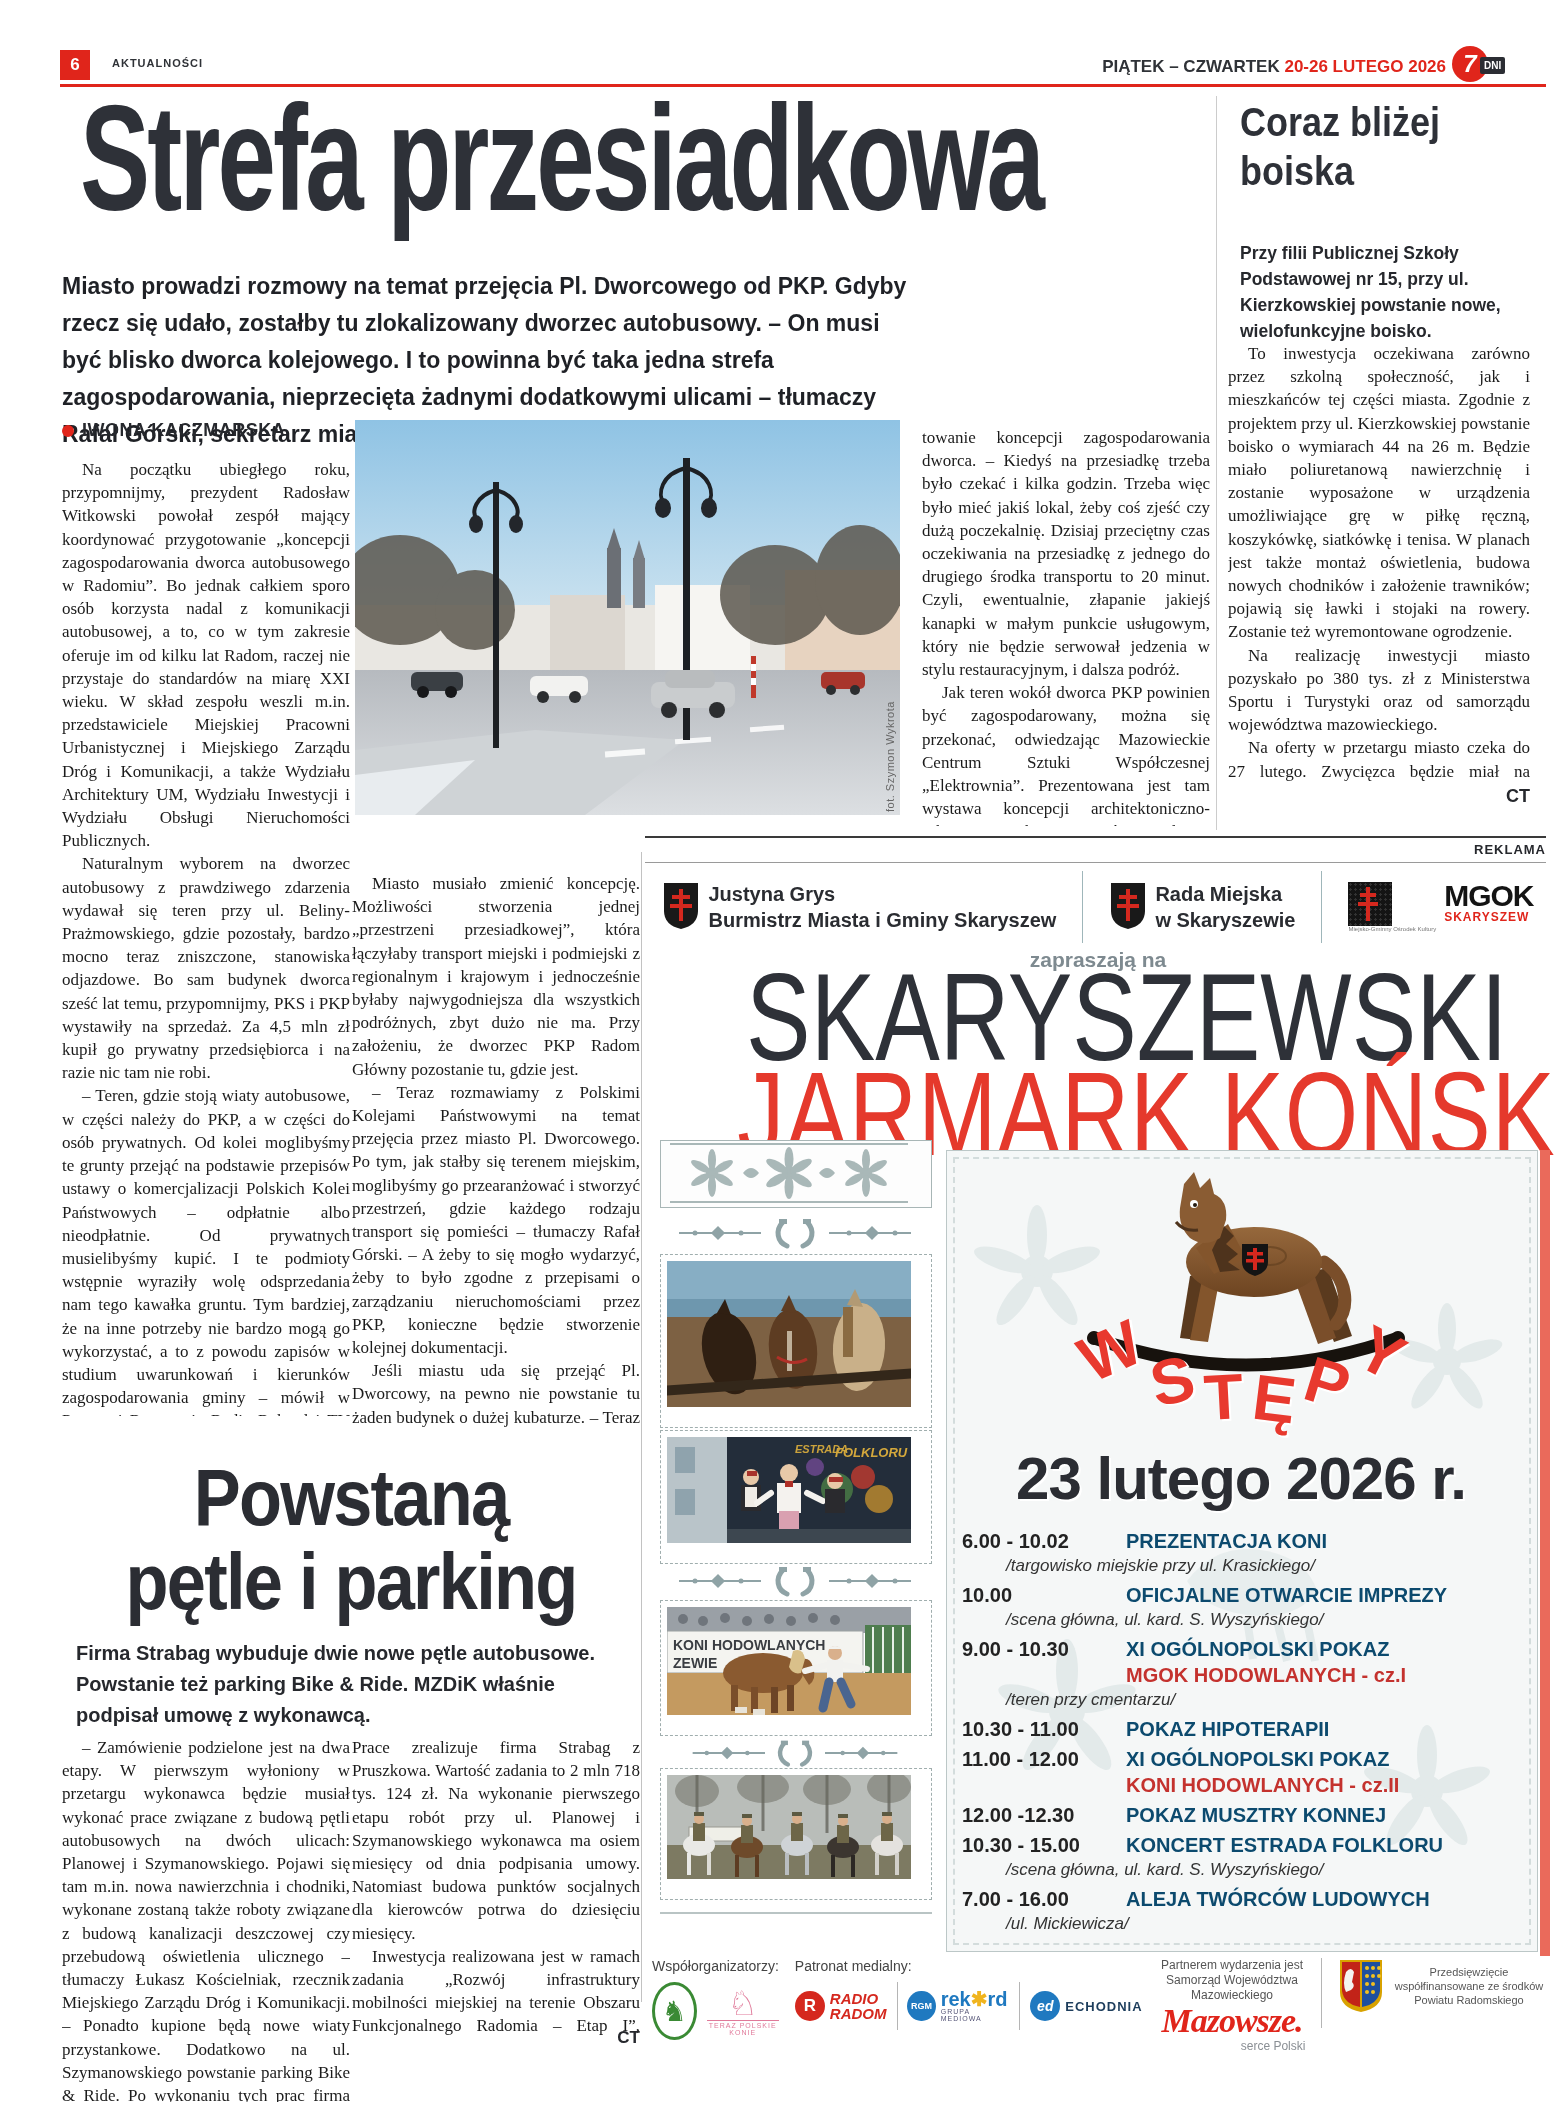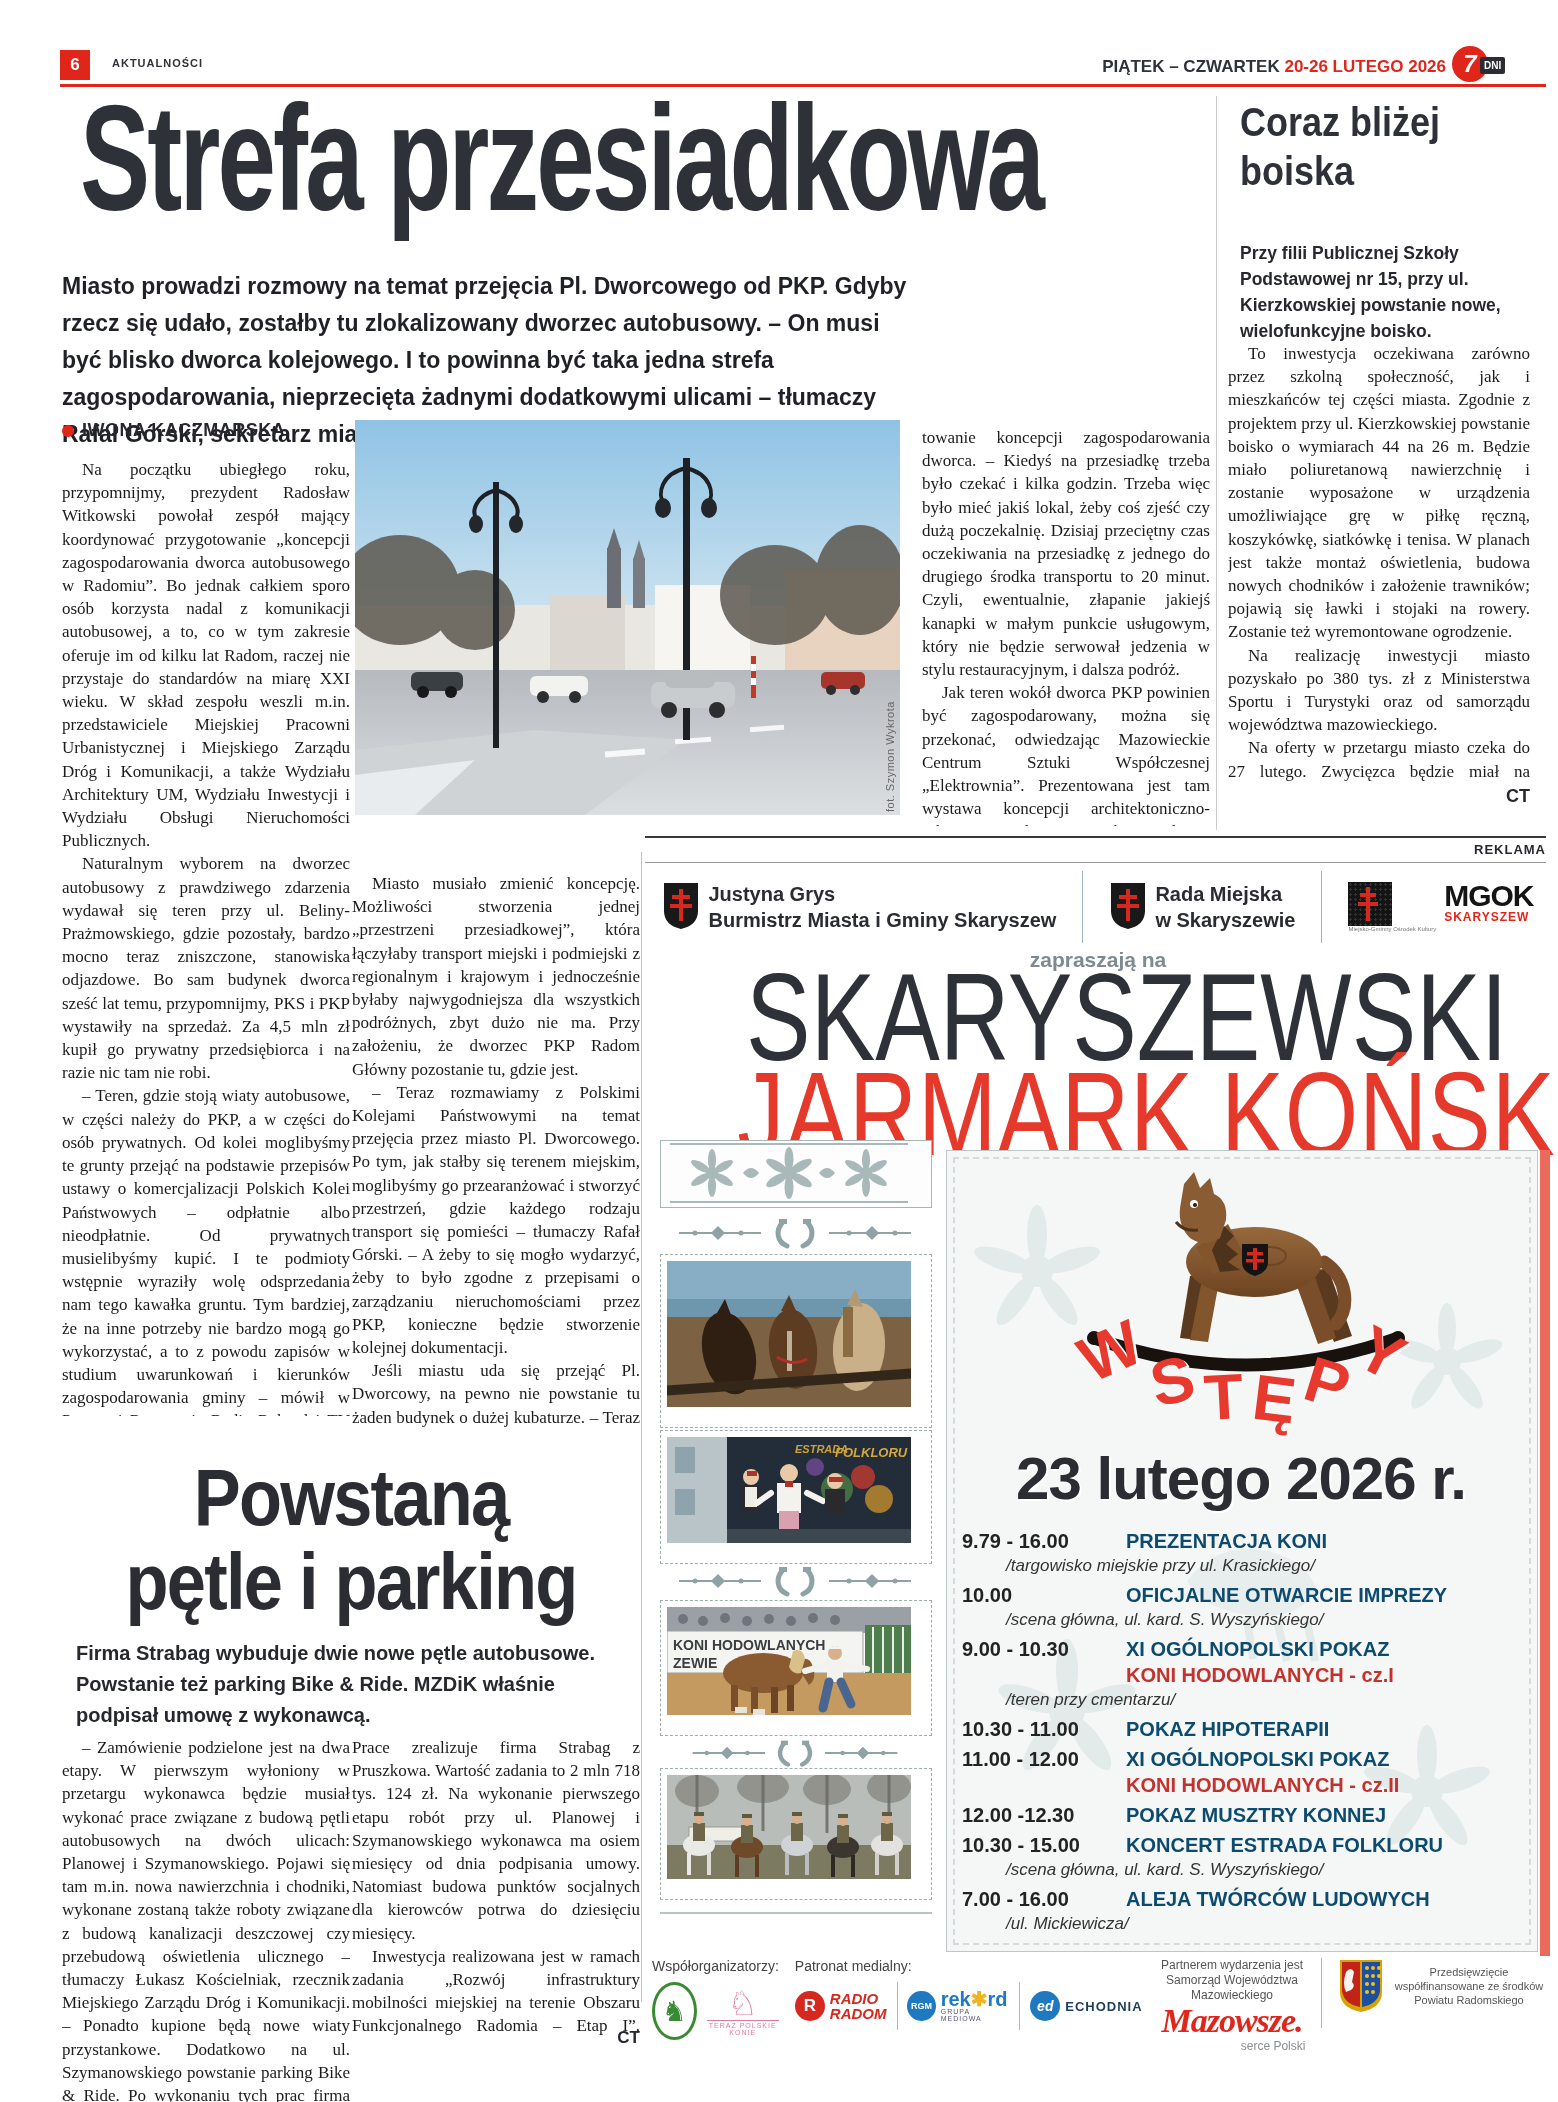--- a/index.html
+++ b/index.html
@@ -671,34 +671,34 @@
     <span style="transform:translateY(52px) rotate(-3deg)">T</span>
     <span style="transform:translateY(54px) rotate(7deg)">Ę</span>
     <span style="transform:translateY(38px) rotate(17deg)">P</span>
     <span style="transform:translateY(8px) rotate(27deg)">Y</span>
   </div>
 
   <div class="abs wd">23 lutego 2026 r.</div>
 
   <div class="abs sched">
     <div class="srow">
-      <span class="stime">9.79 - 16.00</span>
+      <span class="stime">6.00 - 10.02</span>
       <span class="sevent">PREZENTACJA KONI</span>
     </div>
     <div class="sloc">/targowisko miejskie przy ul. Krasickiego/</div>
     <div class="srow">
       <span class="stime">10.00</span>
       <span class="sevent">OFICJALNE OTWARCIE IMPREZY</span>
     </div>
     <div class="sloc">/scena główna, ul. kard. S. Wyszyńskiego/</div>
     <div class="srow">
       <span class="stime">9.00 - 10.30</span>
       <span class="sevent">XI OGÓLNOPOLSKI POKAZ</span>
     </div>
-    <div class="sevent2">KONI HODOWLANYCH - cz.I</div>
+    <div class="sevent2">MGOK HODOWLANYCH - cz.I</div>
     <div class="sloc">/teren przy cmentarzu/</div>
     <div class="srow">
       <span class="stime">10.30 - 11.00</span>
       <span class="sevent">POKAZ HIPOTERAPII</span>
     </div>
     <div class="srow">
       <span class="stime">11.00 - 12.00</span>
       <span class="sevent">XI OGÓLNOPOLSKI POKAZ</span>
     </div>
     <div class="sevent2">KONI HODOWLANYCH - cz.II</div>

